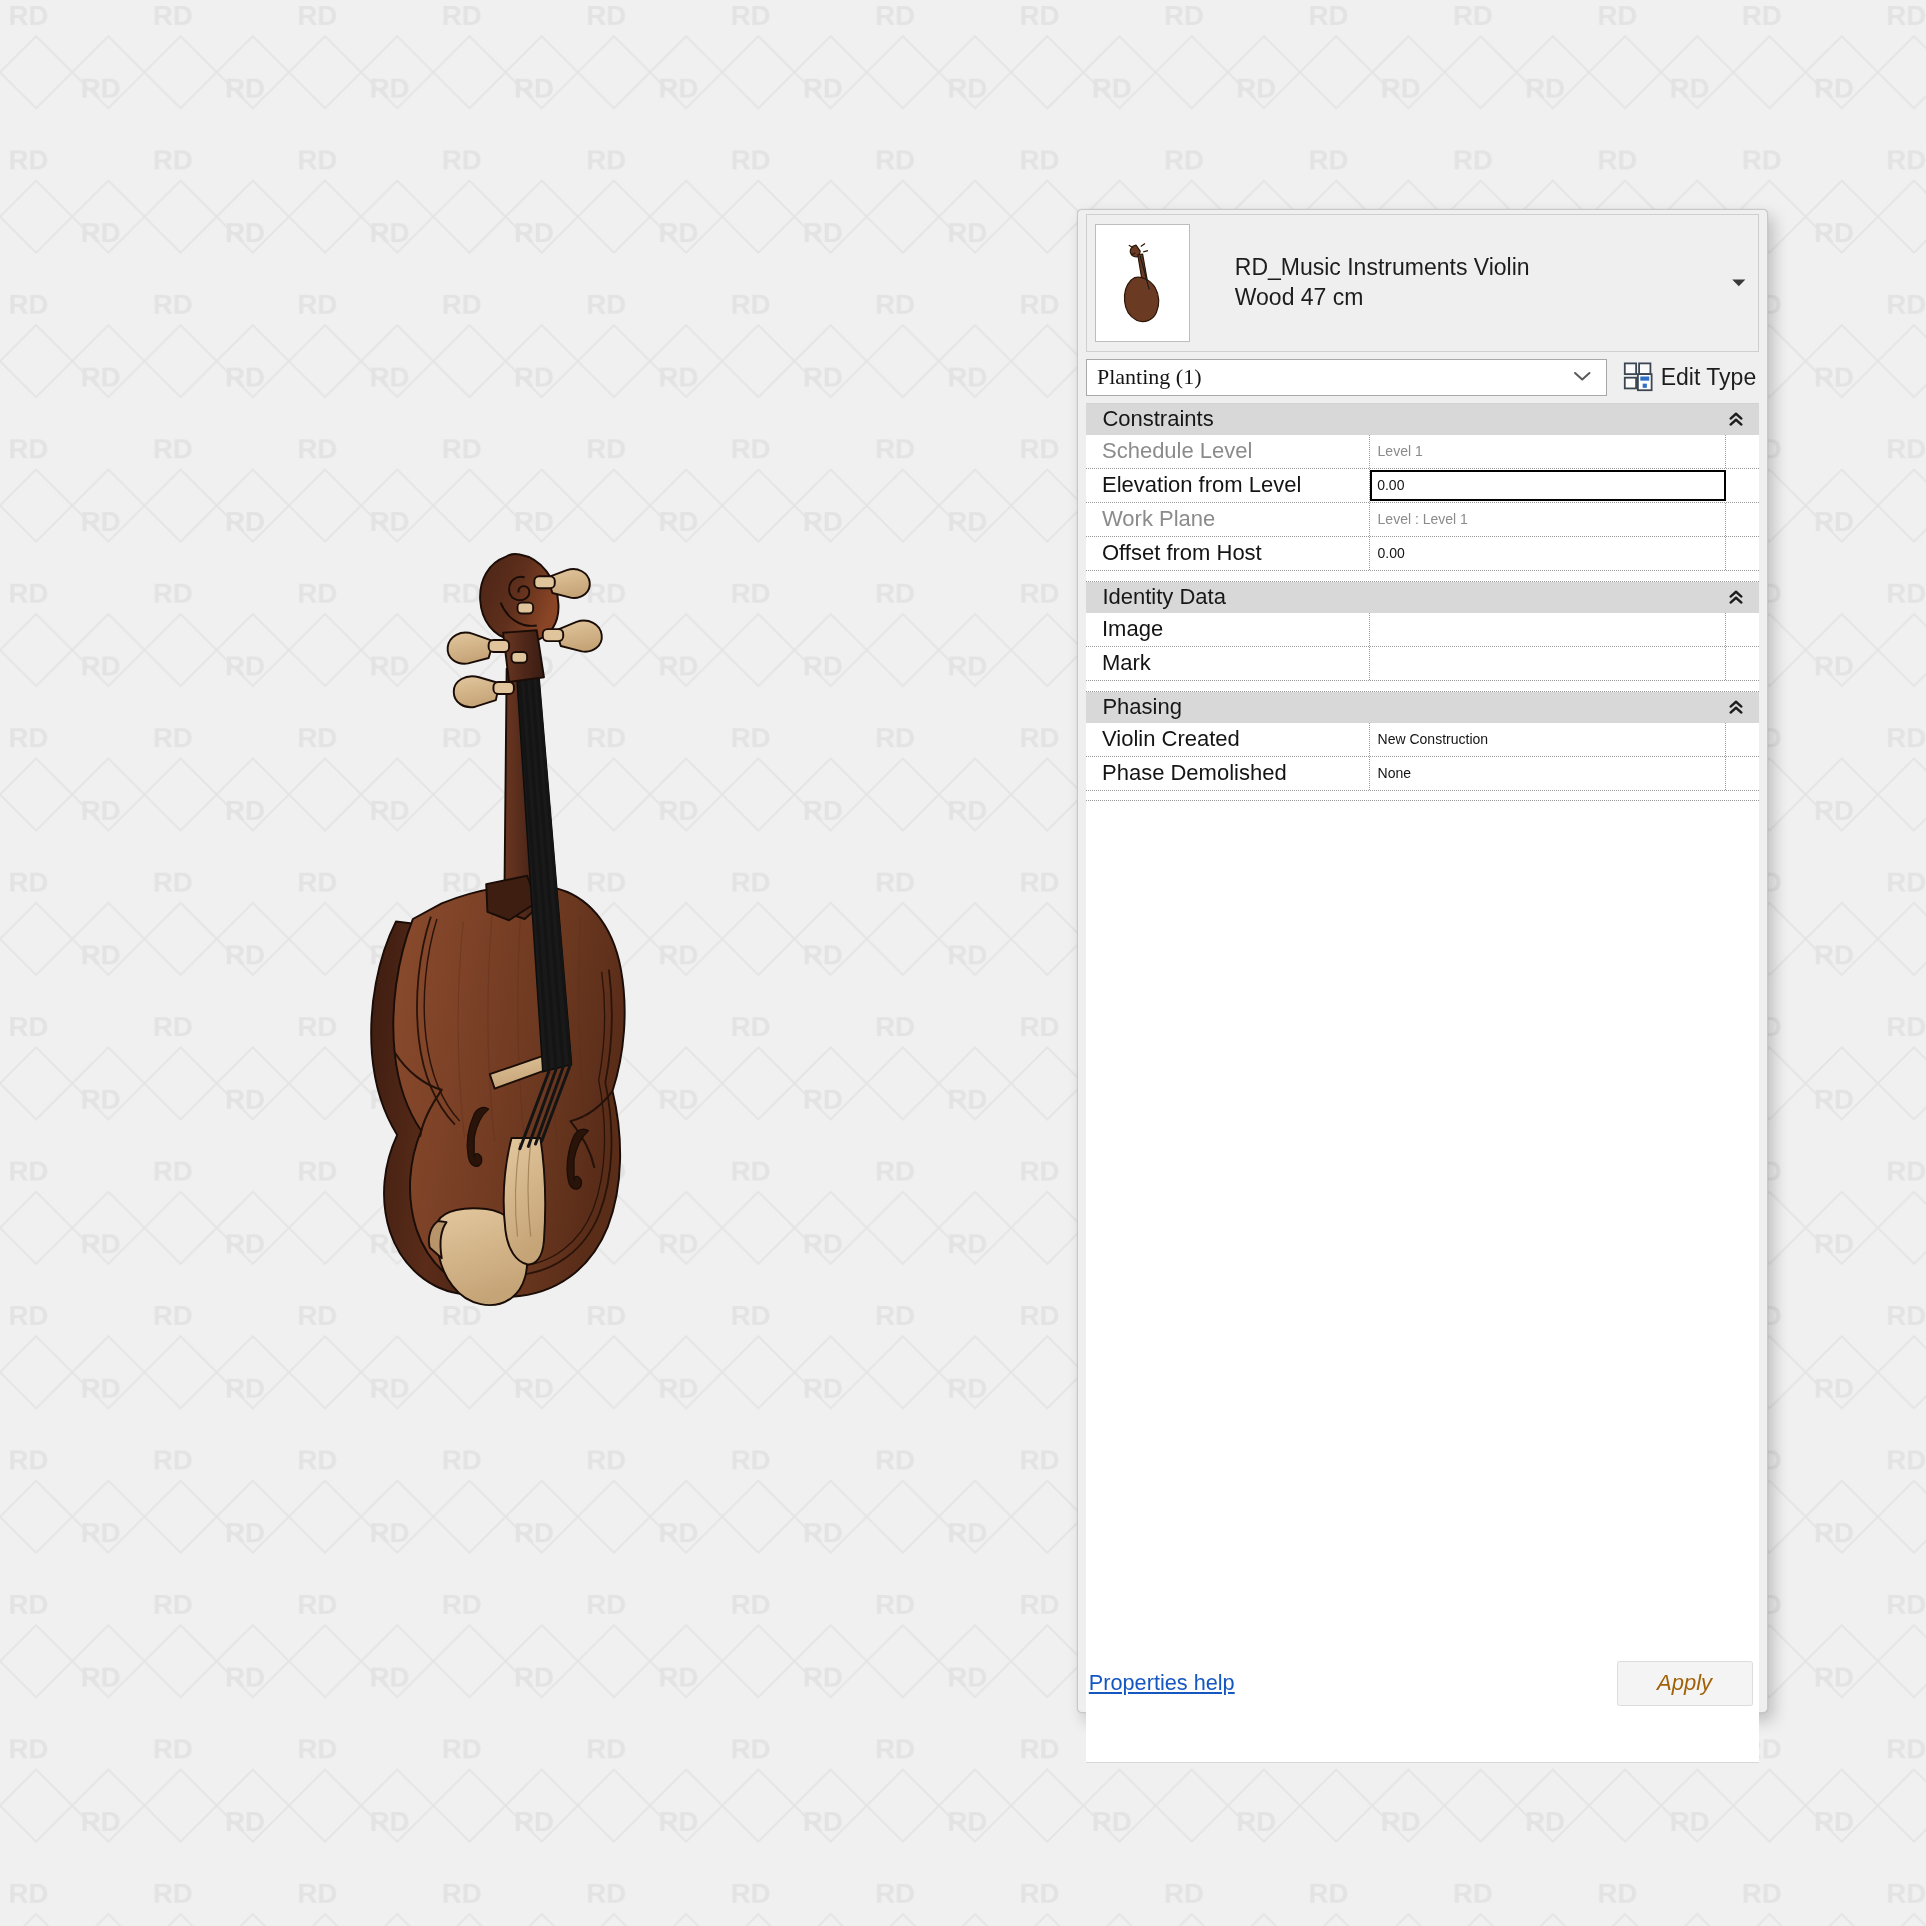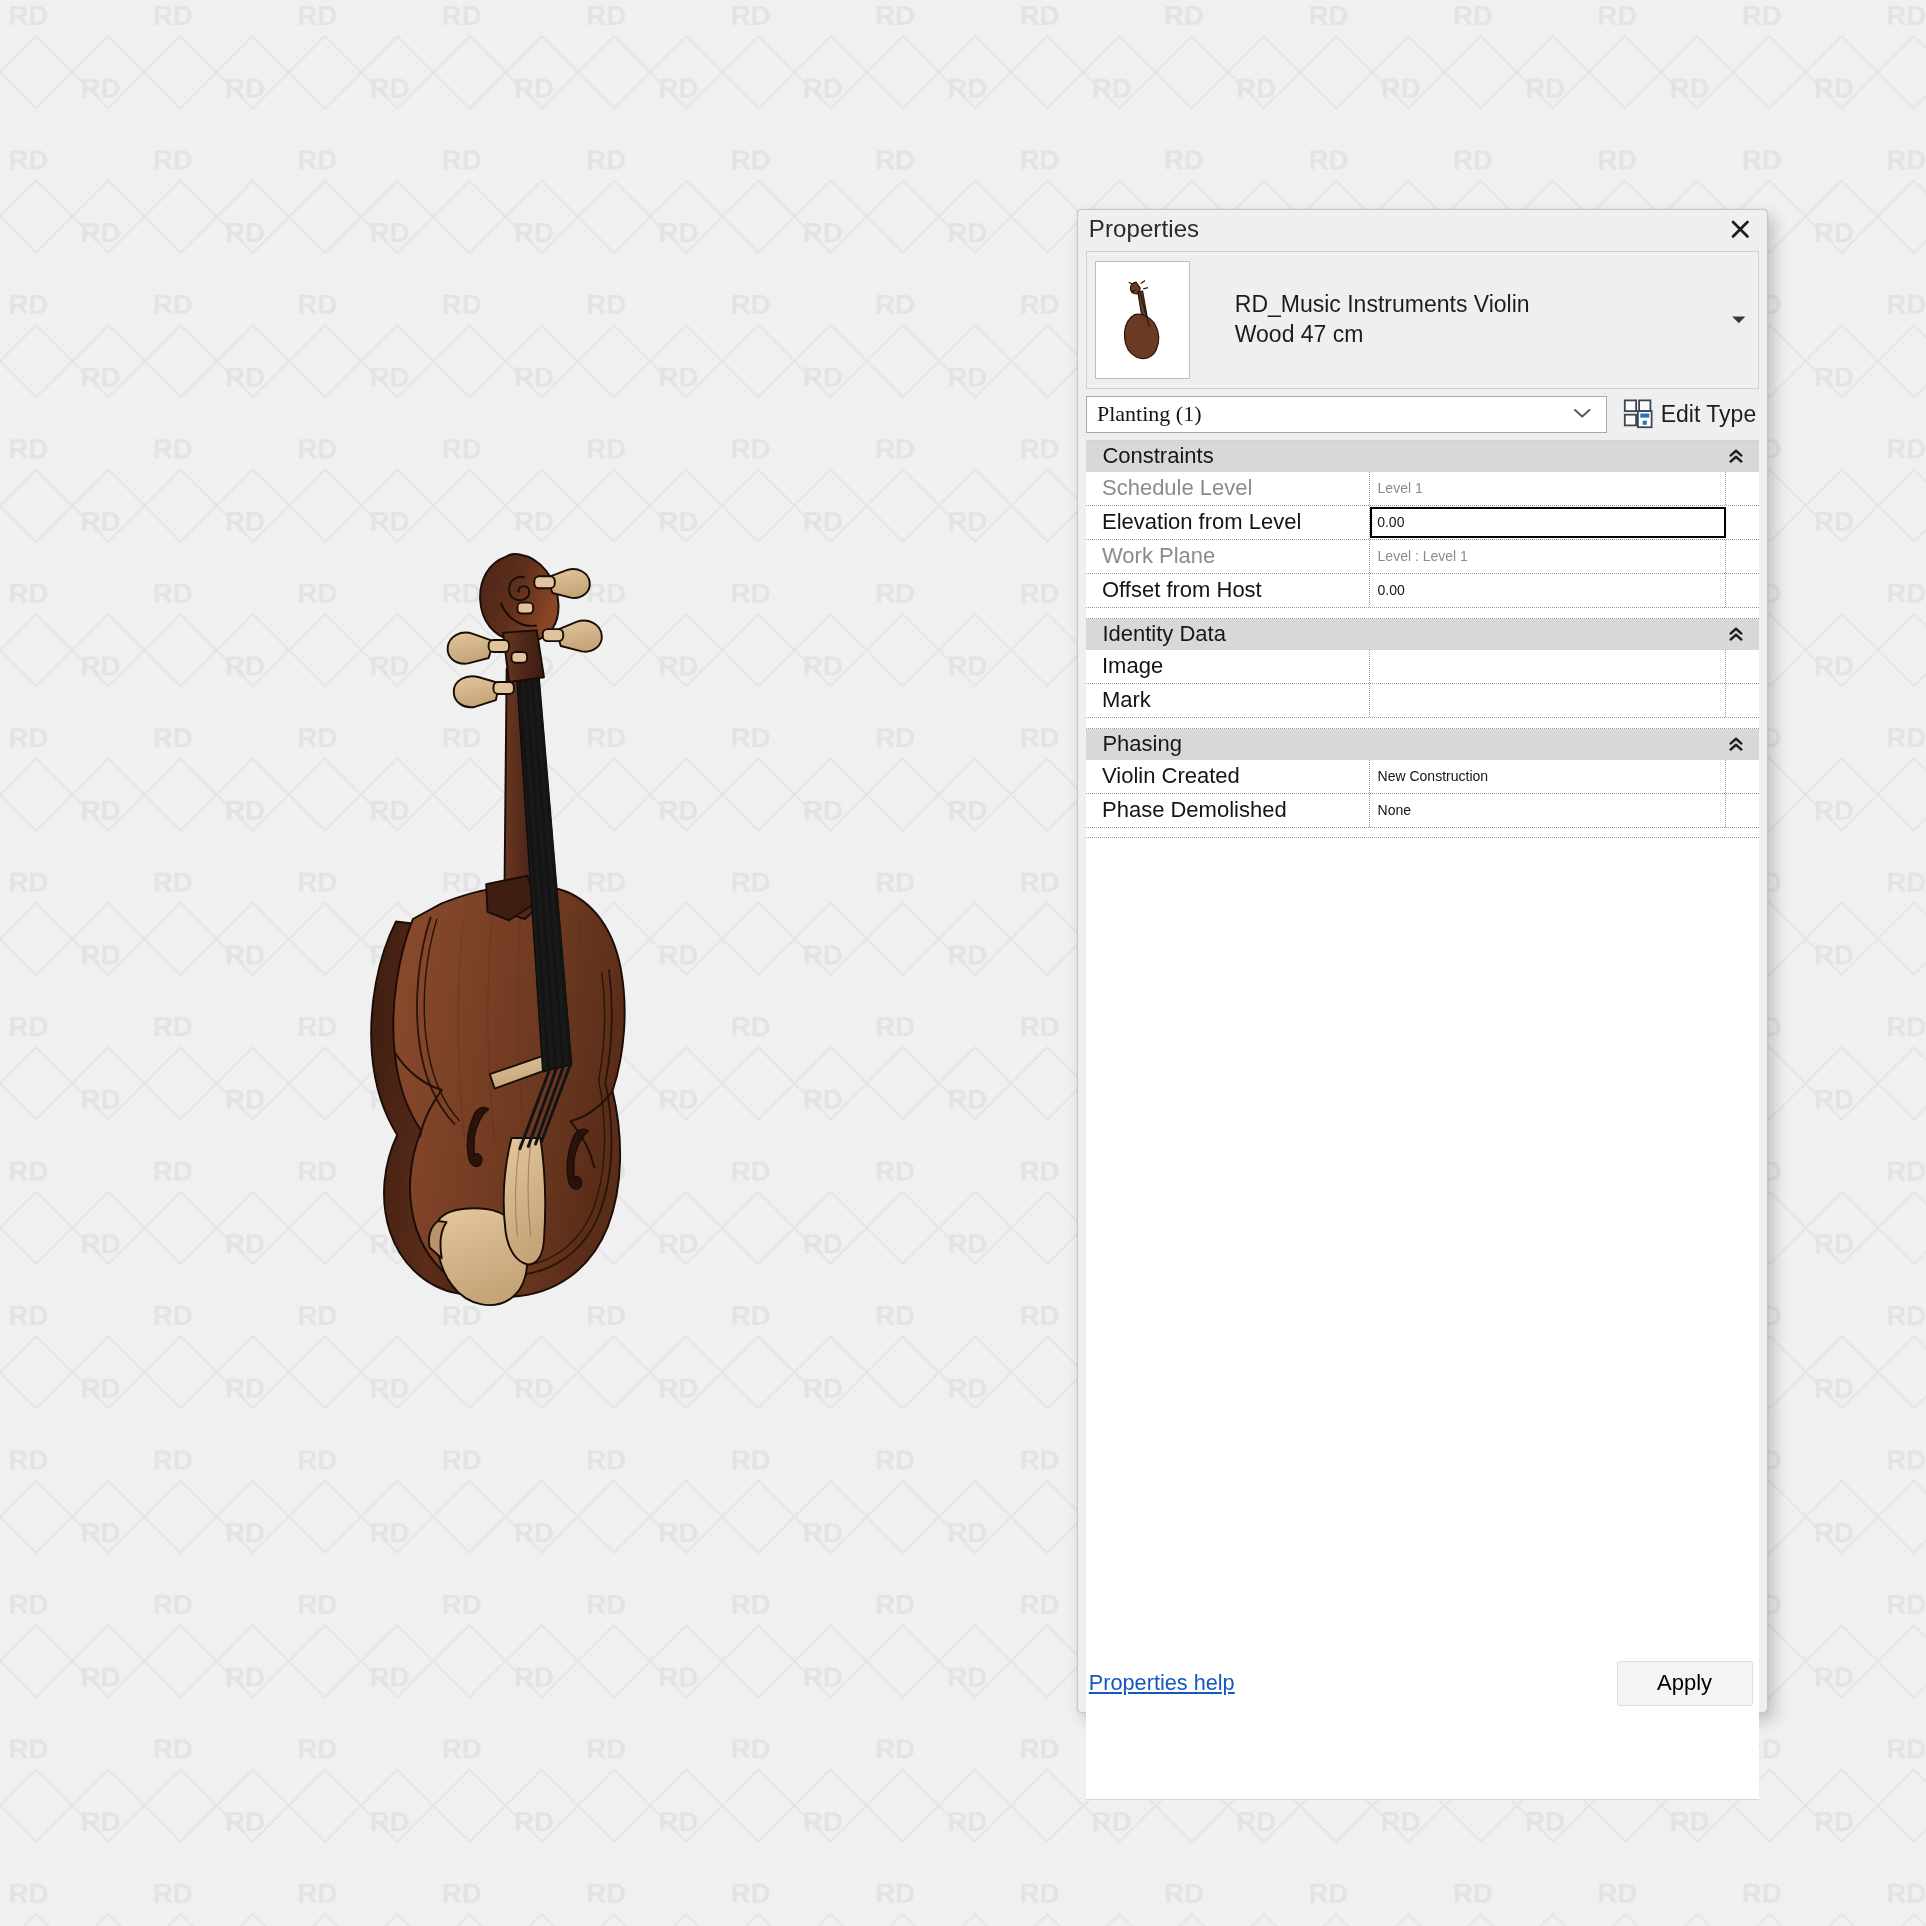--- a/index.html
+++ b/index.html
@@ -234,22 +234,23 @@
     cursor: pointer;
   }
   .apply-btn {
     margin-left: auto;
     width: 136px; height: 45px;
     background: #f4f4f4;
     border: 0.6px solid #dcdcdc;
     border-radius: 2.4px;
     display: flex; align-items: center; justify-content: center;
     font-size: 22px;
-    color: #000000;
-    cursor: pointer;
+    color: #a16207;
+    cursor: pointer;
+    font-style: italic;
   }
 </style>
 </head>
 <body>
 
 <div id="canvas">
 
   <svg id="wm-layer" width="1926" height="1926" viewBox="0 0 3200 3200" aria-hidden="true">
     <defs>
       <pattern id="rd-tile" width="240" height="240" patternUnits="userSpaceOnUse">
@@ -440,28 +441,20 @@
         <rect fill="#e0c49b" x="300" y="282" width="34" height="20" rx="8"></rect>
       </g>
 
       <rect fill="#e0c49b" x="340" y="150" width="26" height="18" rx="7"></rect>
       <rect fill="#e0c49b" x="330" y="232" width="26" height="18" rx="7"></rect>
     </g>
   </svg>
 
   <div id="properties-panel">
 
-    <div class="panel-titlebar">
-      <span class="panel-title">Properties</span>
-      <div class="close-btn">
-        <svg width="20.5" height="20.5" viewBox="0 0 34 34" aria-hidden="true">
-          <path d="M5 5 L29 29 M29 5 L5 29" stroke="#1c1c1c" stroke-width="4.5" stroke-linecap="round"></path>
-        </svg>
-      </div>
-    </div>
 
     <div class="type-preview">
       <div class="type-thumb">
         <svg width="58" height="90" viewBox="0 0 96 150" aria-hidden="true">
           <g fill="#6b3a22" stroke="#2c1509" stroke-width="2" stroke-linejoin="round">
             <path d="M38 12 C31 13 27 19 29 25 C31 31 38 33 43 30 L45 22 Z"></path>
             <path d="M41 28 L49 27 L57 72 L49 76 Z"></path>
             <path d="M30 70 C22 78 18 92 19 105 C20 119 27 131 39 137
                      C52 143 66 137 72 124 C78 111 77 95 70 83
                      C63 71 48 63 36 66 Z"></path>

